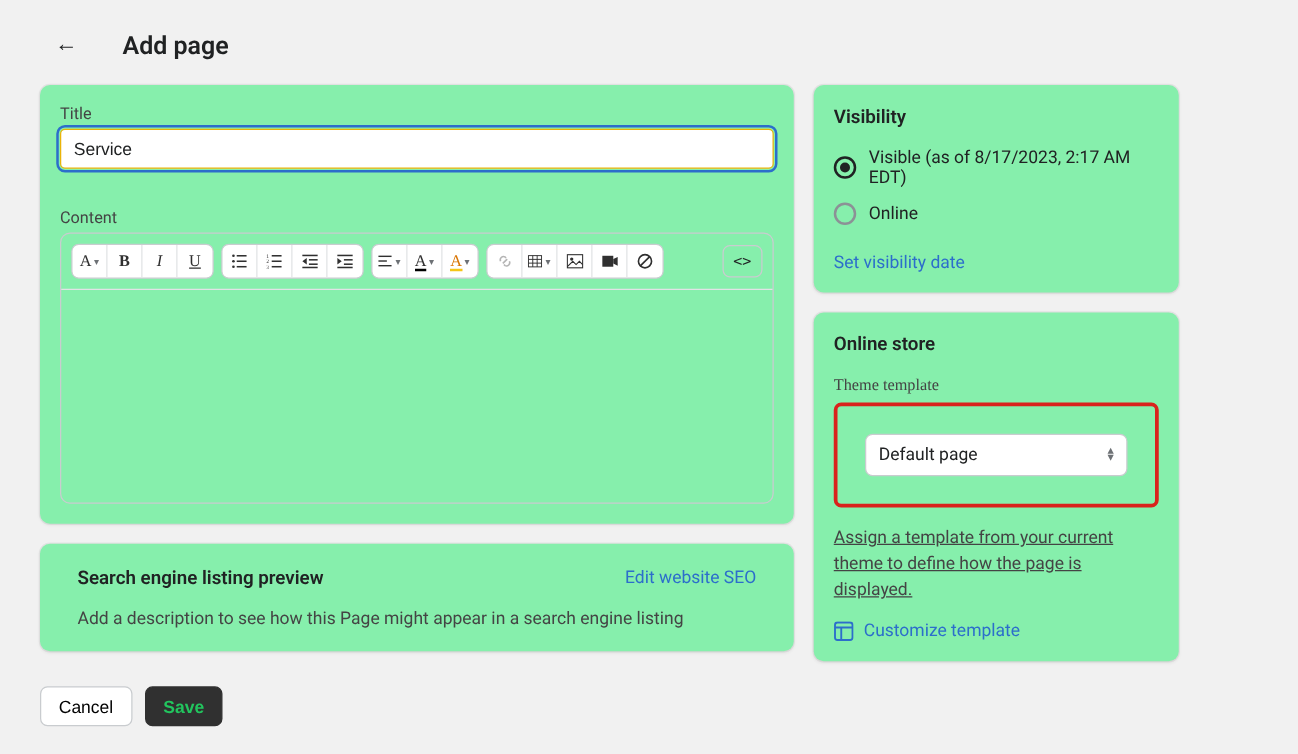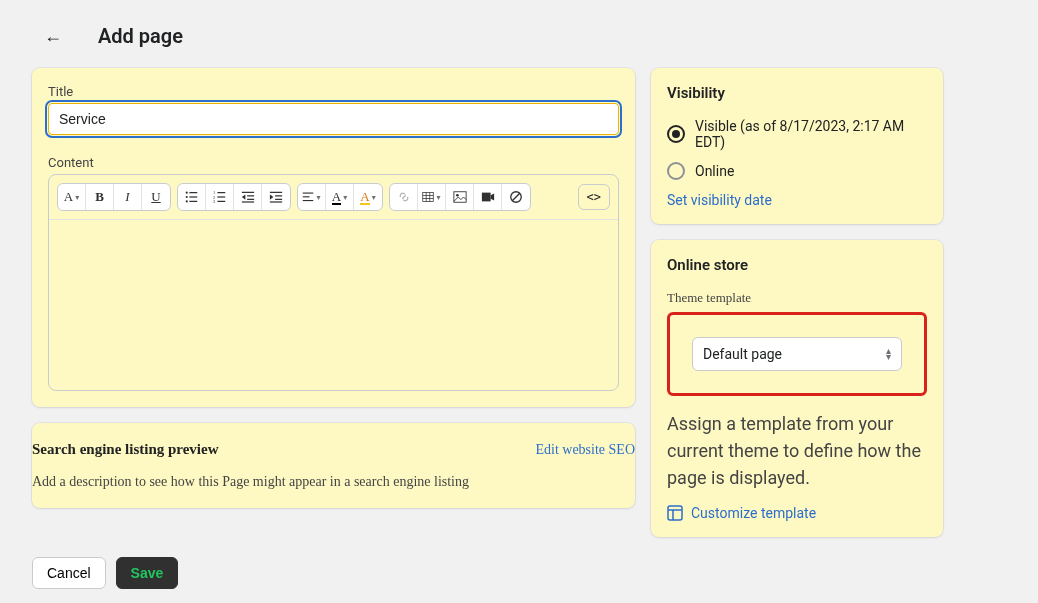--- a/index.html
+++ b/index.html
@@ -33,21 +33,21 @@
       margin-left: 20px;
     }
     .columns {
       display: flex;
       gap: 16px;
       align-items: flex-start;
     }
     .col-main { flex: 0 0 603px; }
     .col-side { flex: 0 0 292px; }
     .card {
-      background: #fef9c3;
+      background: #86efac;
       border-radius: 8px;
       box-shadow: 0 0 0 1px rgba(0,0,0,0.05), 0 1px 3px rgba(0,0,0,0.08);
       margin-bottom: 16px;
     }
     .card-body { padding: 16px; }
     .label {
       display: block;
       font-size: 13px;
       color: #444;
       margin-bottom: 4px;
@@ -55,21 +55,21 @@
     .title-input {
       width: 100%;
       padding: 7px 10px;
       border: 1px solid #eab308;
       border-radius: 4px;
       outline: 2px solid #2c6ecb;
       outline-offset: 1px;
       font-size: 14px;
       color: #202223;
     }
-    .content-label { margin-top: 20px; }
+    .content-label { margin-top: 32px; }
     .editor-wrap {
       border: 1px solid #c9cccf;
       border-radius: 8px;
       margin-top: 4px;
     }
     .toolbar {
       display: flex;
       flex-wrap: wrap;
       gap: 6px;
       padding: 8px;
@@ -109,21 +109,21 @@
       display: flex;
       align-items: center;
       font-family: monospace;
       font-size: 12px;
       cursor: pointer;
     }
     .editor-area {
       min-height: 170px;
       padding: 8px;
     }
-    .seo-card .card-body { padding: 18px 0; font-family: Liberation Serif, serif; }
+    .seo-card .card-body { padding: 18px 30px; }
     .seo-heading-row {
       display: flex;
       justify-content: space-between;
       align-items: center;
       margin-bottom: 16px;
     }
     .seo-heading {
       font-size: 15px;
       font-weight: 600;
     }
@@ -155,21 +155,21 @@
     }
     .radio.checked { border-color: #202223; }
     .radio.checked::after {
       content: "";
       position: absolute;
       width: 8px; height: 8px;
       background: #202223;
       border-radius: 50%;
       top: 3px; left: 3px;
     }
-    .visibility-link { display: inline-block; }
+    .visibility-link { margin-top: 10px; display: inline-block; }
     .sublabel {
       font-size: 13px;
       color: #444;
       margin-bottom: 6px;
       font-family: Liberation Serif, serif;
     }
     .select-wrap {
       border: 3px solid #d9221c;
       border-radius: 6px;
       padding: 22px;
@@ -182,24 +182,25 @@
       border-radius: 6px;
       display: flex;
       justify-content: space-between;
       align-items: center;
       cursor: pointer;
       font-size: 14px;
       background: #fff;
     }
     .updown { font-size: 10px; color: #6d7175; line-height: 0.6; }
     .helper {
-      font-size: 18px;
+      font-size: 14px;
       color: #444;
       line-height: 1.5;
       margin-bottom: 14px;
+      text-decoration: underline;
     }
     .icon-link {
       display: flex;
       align-items: center;
       gap: 8px;
       color: #2c6ecb;
       cursor: pointer;
       font-size: 14px;
     }
     .icon-link svg { width: 16px; height: 16px; }

